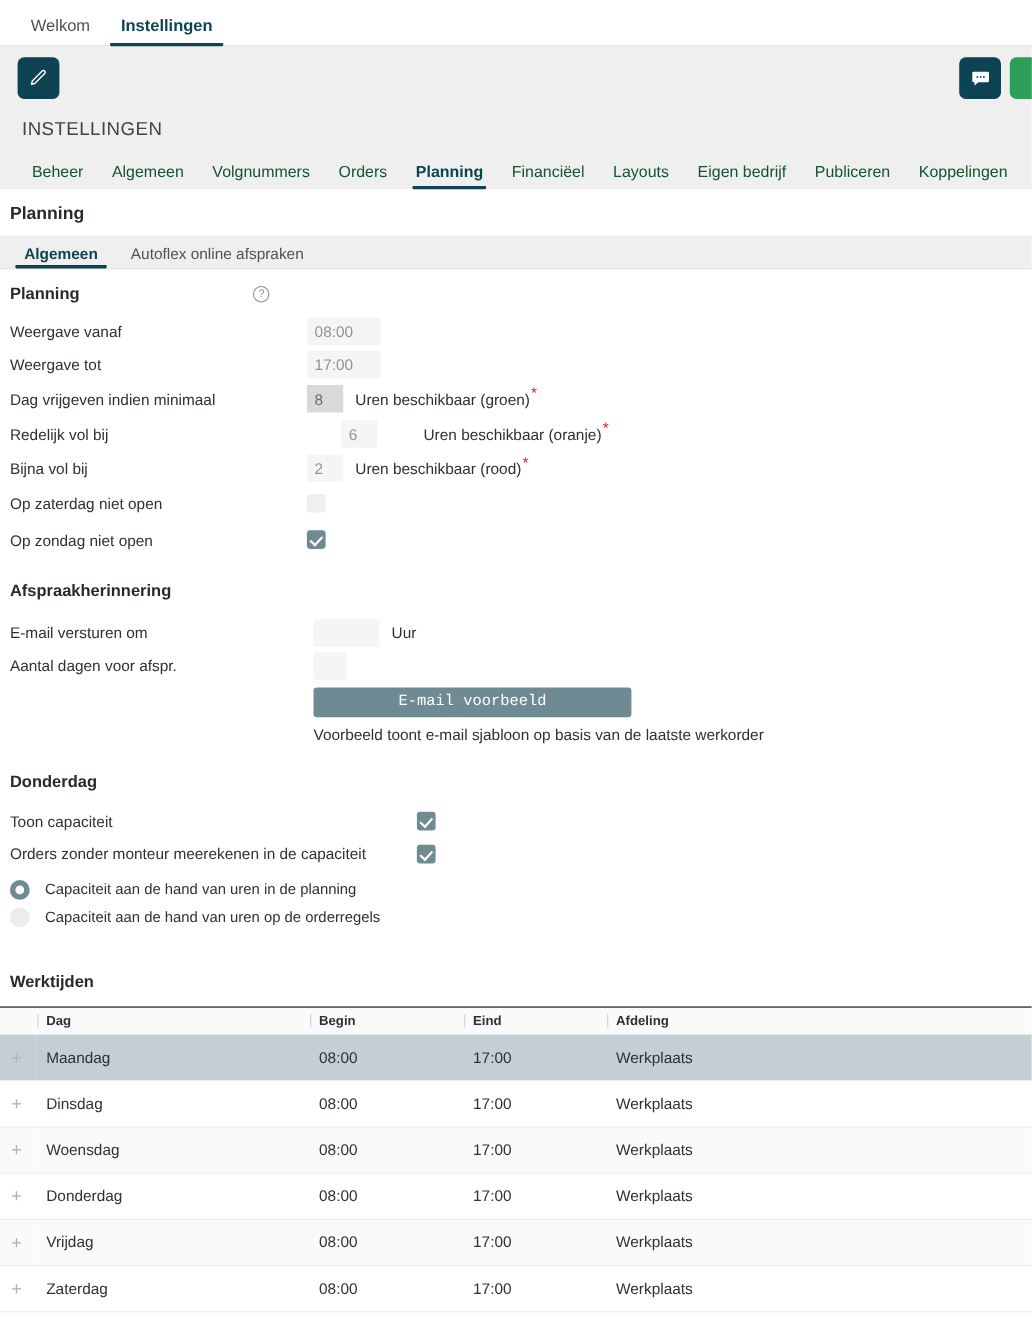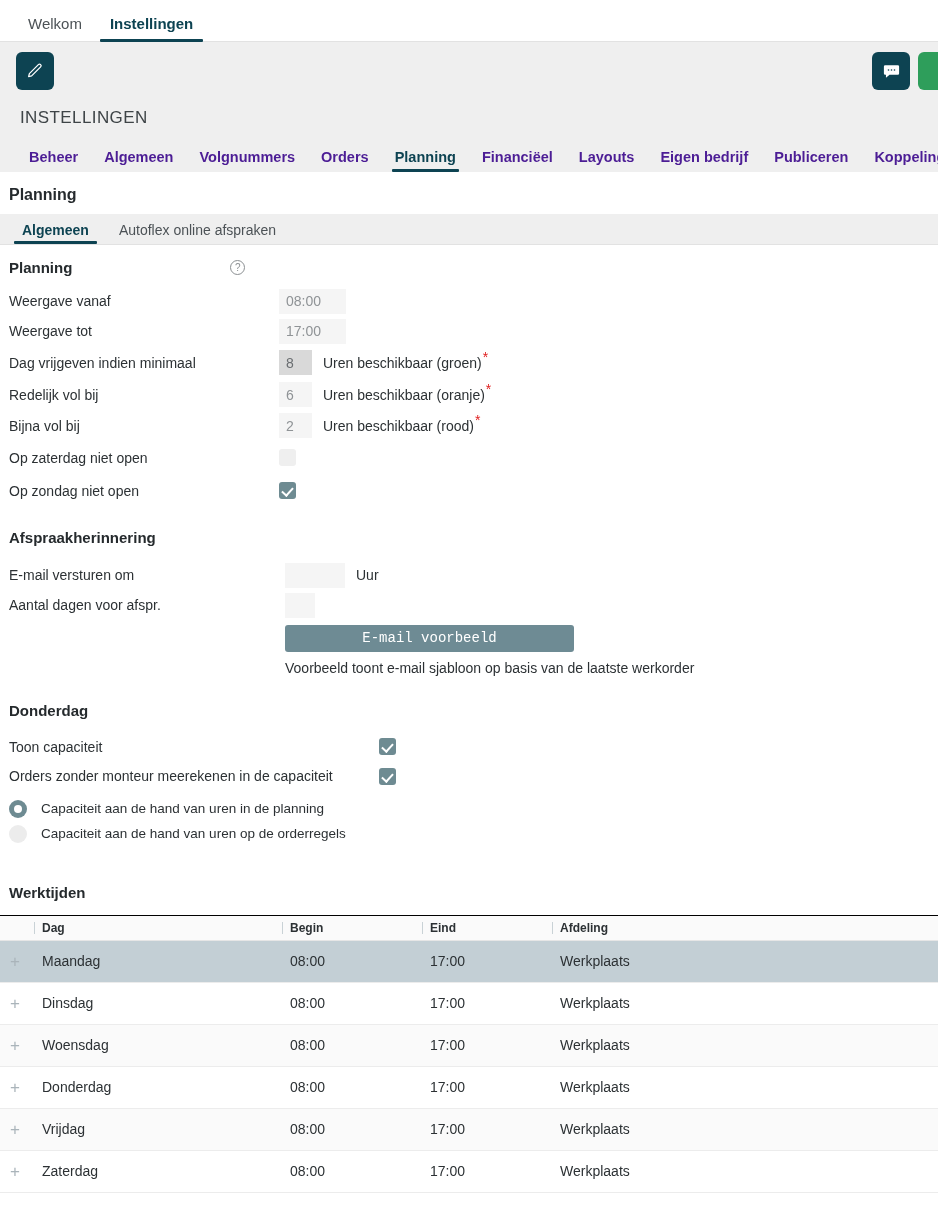--- a/index.html
+++ b/index.html
@@ -91,27 +91,26 @@
 
   .navtabs {
     display: flex;
     align-items: flex-end;
     padding-left: 16px;
     position: relative;
     height: 30px;
   }
   .navtab {
     font-size: 14.5px;
-    color: #4c1d95;
+    color: #14532d;
     padding: 0 13px 8px 13px;
     position: relative;
     cursor: pointer;
     white-space: nowrap;
     line-height: 1;
-    font-weight: bold;
   }
   .navtab.active { color: #0d4352; font-weight: bold; }
   .navtab.active::after {
     content: "";
     position: absolute;
     left: 10px; right: 10px; bottom: 0;
     height: 3px;
     background: #0d4352;
     border-radius: 1px;
   }
@@ -386,21 +385,21 @@
     <div class="flabel">Weergave tot</div>
     <input class="inp time" value="17:00" style="">
   </div>
 
   <div class="frow" style="height:33px;">
     <div class="flabel">Dag vrijgeven indien minimaal</div>
     <input class="inp num focused" value="8" style="">
     <span class="suffix"><span>Uren beschikbaar (groen)</span><span class="req">*</span></span>
   </div>
 
-  <div class="frow" style="height:31px;">
+  <div class="frow" style="height:31px;gap:31px;">
     <div class="flabel">Redelijk vol bij</div>
     <input class="inp num" value="6" style="">
     <span class="suffix"><span>Uren beschikbaar (oranje)</span><span class="req">*</span></span>
   </div>
 
   <div class="frow" style="height:31px;">
     <div class="flabel">Bijna vol bij</div>
     <input class="inp num" value="2" style="">
     <span class="suffix"><span>Uren beschikbaar (rood)</span><span class="req">*</span></span>
   </div>

